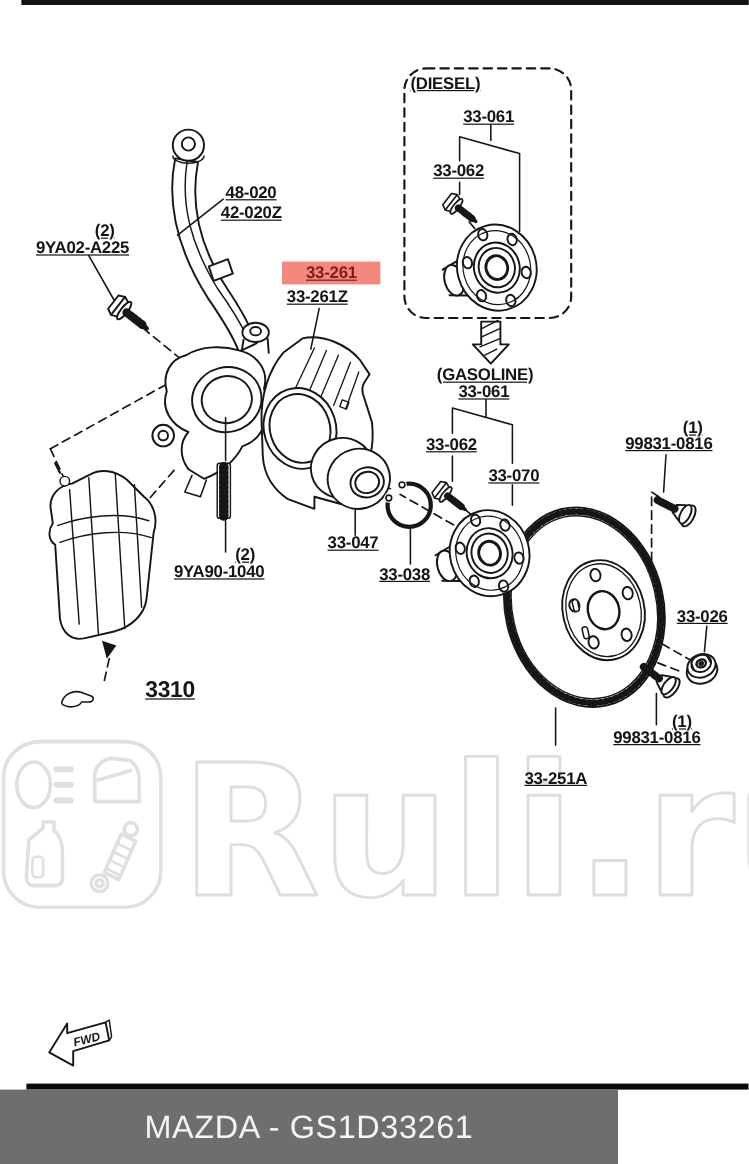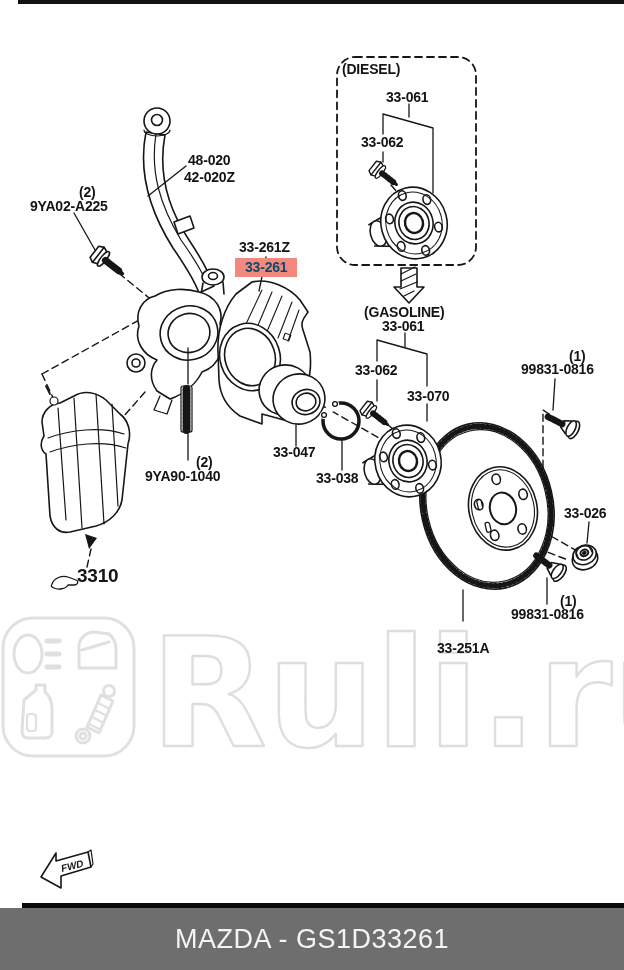--- a/index.html
+++ b/index.html
@@ -1,25 +1,25 @@
 <!DOCTYPE html>
 <html><head>
 <meta charset="utf-8">
 <style>
   html,body{margin:0;padding:0;background:#ffffff;}
   .stage{position:relative;width:624px;height:970px;background:#ffffff;overflow:hidden;
          font-family:"Liberation Sans",sans-serif;}
   .stage svg{position:absolute;left:0;top:0;}
   .top-line{position:absolute;left:18px;top:0;width:606px;height:4px;background:#121212;}
   .lbl{position:absolute;font:700 14px "Liberation Sans",sans-serif;color:#141414;
-       white-space:nowrap;letter-spacing:-0.2px;line-height:16px;}
-  .lbl.big{font-size:19px;line-height:21px;}
-  .lbl.hl{background:#f3887f;color:#0c4a6e;padding:1px 10px 2px;margin-top:40px;}
+       white-space:nowrap;letter-spacing:-0.2px;line-height:16px;text-decoration:underline;}
+  .lbl.big{font-size:19px;line-height:21px;margin-left:44px;}
+  .lbl.hl{background:#f3887f;color:#7f1d1d;padding:1px 20px 2px;}
   .footer-topline{position:absolute;left:22px;top:903px;width:602px;height:5px;background:#0a0a0a;}
-  .footer{position:absolute;left:0;top:908px;width:624px;height:62px;background:#6e6e6e;
+  .footer{position:absolute;left:0;top:908px;width:515px;height:62px;background:#6e6e6e;
           display:flex;align-items:center;justify-content:center;gap:34px;
           color:#f4f4f4;font:400 27px "Liberation Sans",sans-serif;letter-spacing:.5px;}
 </style>
 </head>
 <body>
 
 <div class="stage">
 
   <svg width="624" height="970" viewBox="0 0 624 970">
     <defs>

